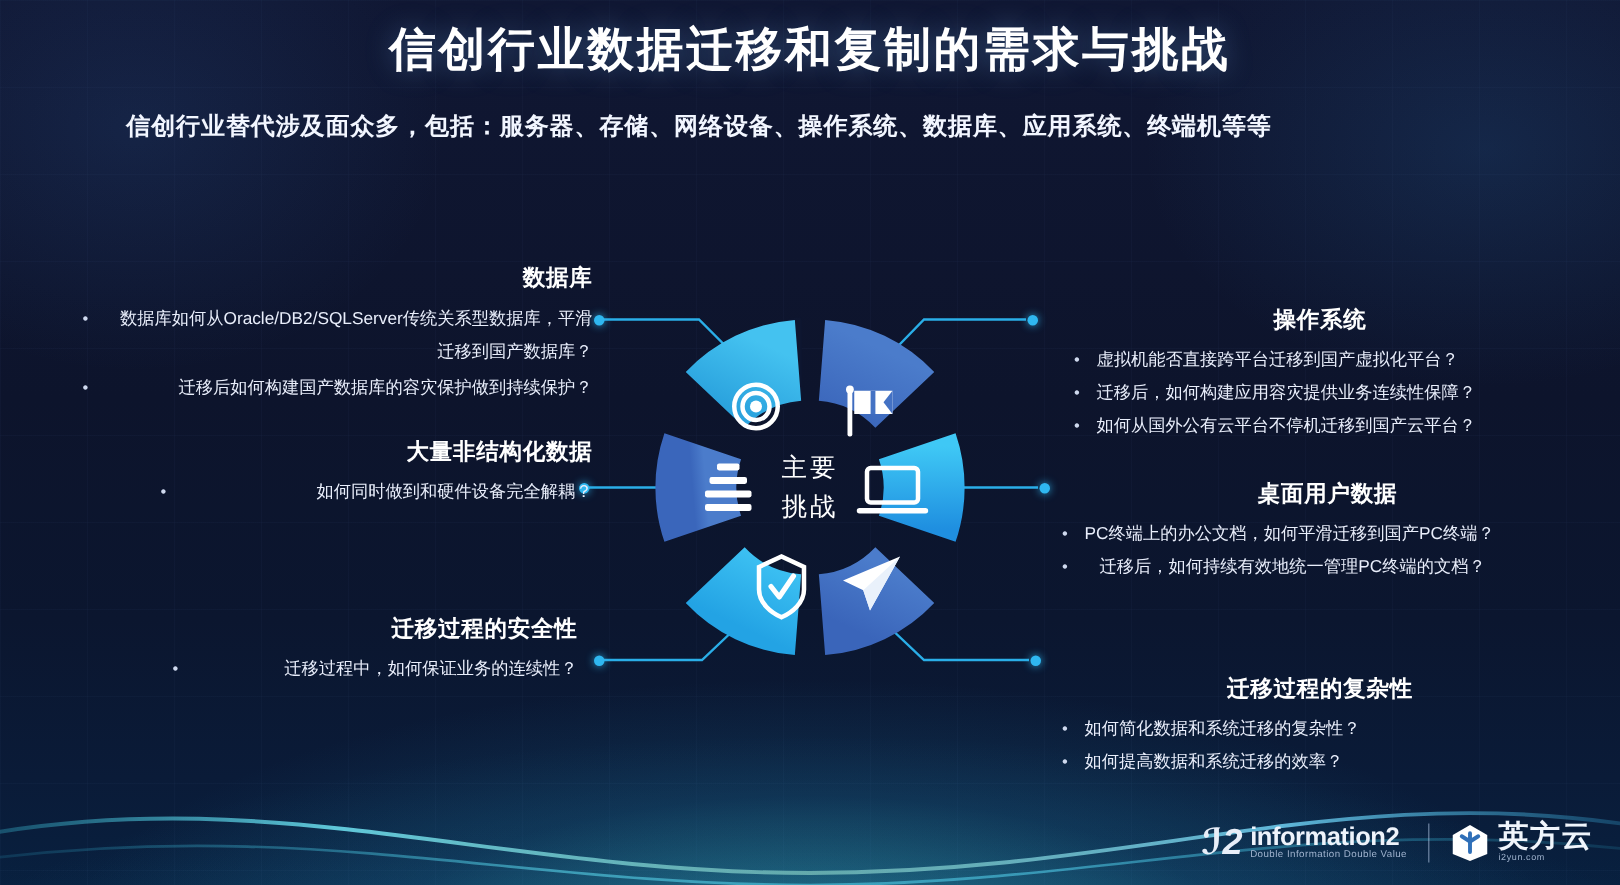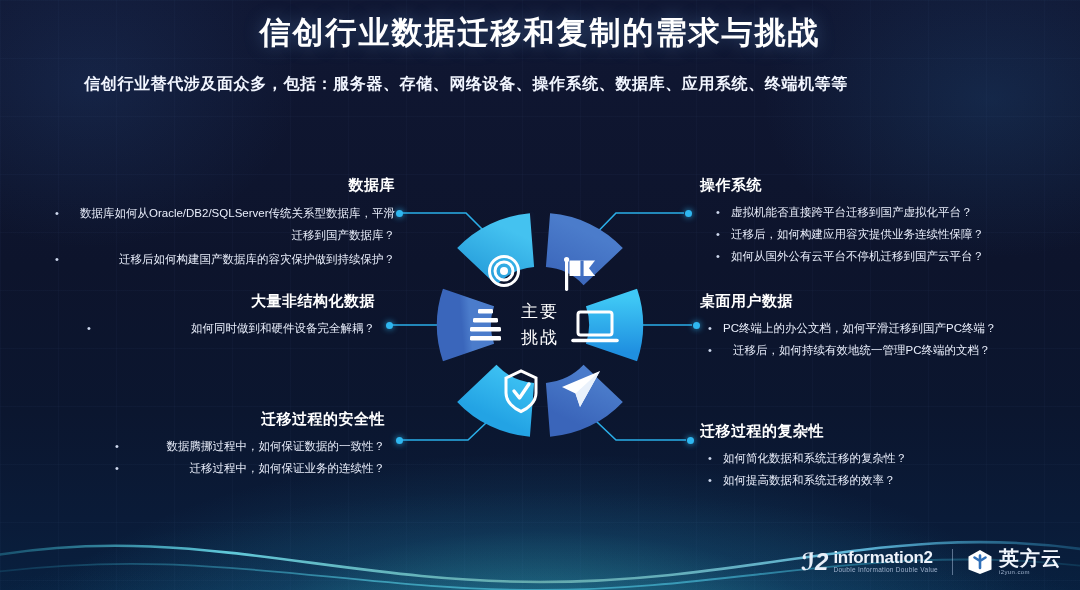--- a/index.html
+++ b/index.html
@@ -55,21 +55,21 @@
     font-size:16px; font-weight:bold; letter-spacing:0.6px;
     color:#f2f6ff;
   }
 
   
   .block { position:absolute; }
   .block .bh {
     font-size:15px; font-weight:bold; color:#ffffff; letter-spacing:0.5px;
     margin-bottom:7px; white-space:nowrap;
   }
-  .block.right .bh { text-align:left; }
+  .block.right .bh { text-align:center;margin-top:28px; }
   .block.left  .bh { text-align:right; }
   .block ul { list-style:none; }
   .block li {
     position:relative;
     font-size:11.5px; line-height:20px; color:#e9eefb;
     padding-left:15px; margin-bottom:2px; white-space:nowrap;
   }
   .block li::before {
     content:"•"; position:absolute; left:0; top:0;
     color:#cfd9ee; font-size:11px;
@@ -168,31 +168,30 @@
   <div class="dot" style="left:687px;top:436.5px;"></div>
 
   <div class="block left" style="left:55px; top:176px; width:340px;">
     <div class="bh">数据库</div>
     <ul>
       <li class="wrap" style="line-height:22px;">数据库如何从Oracle/DB2/SQLServer传统关系型数据库，平滑迁移到国产数据库？</li>
       <li class="wrap" style="line-height:22px;">迁移后如何构建国产数据库的容灾保护做到持续保护？</li>
     </ul>
   </div>
 
-  <div class="block left" style="left:65px; top:292px; width:310px;">
+  <div class="block left" style="left:85px; top:292px; width:310px;">
     <div class="bh">大量非结构化数据</div>
     <ul style="padding-left:22px;">
       <li>如何同时做到和硬件设备完全解耦？</li>
     </ul>
   </div>
 
   <div class="block left" style="left:85px; top:410px; width:300px;">
     <div class="bh">迁移过程的安全性</div>
     <ul style="padding-left:30px;">
-      <li>数据腾挪过程中，如何保证数据的一致性？</li>
       <li>迁移过程中，如何保证业务的连续性？</li>
     </ul>
   </div>
 
   <div class="block right" style="left:700px; top:176px; width:360px;">
     <div class="bh">操作系统</div>
     <ul style="padding-left:16px;">
       <li>虚拟机能否直接跨平台迁移到国产虚拟化平台？</li>
       <li>迁移后，如何构建应用容灾提供业务连续性保障？</li>
       <li>如何从国外公有云平台不停机迁移到国产云平台？</li>

